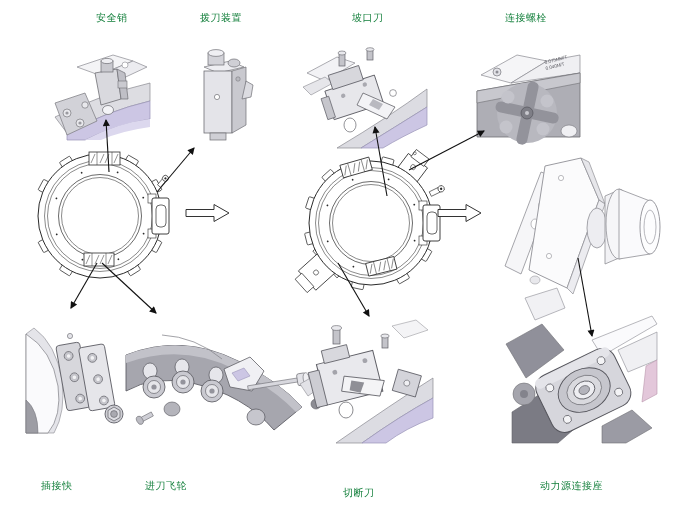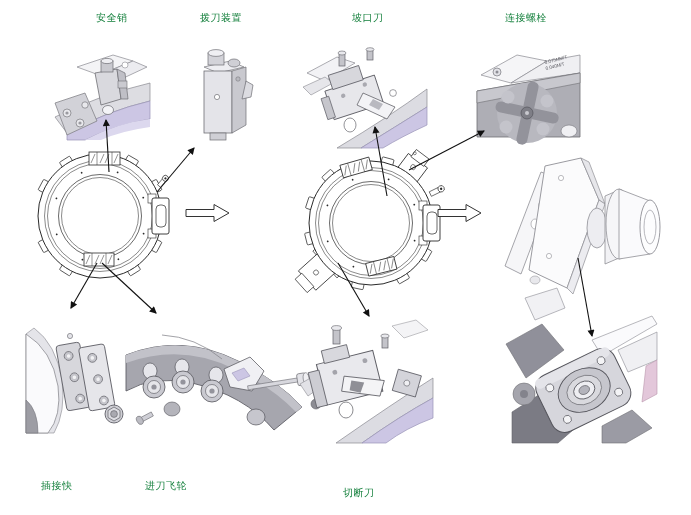--- a/index.html
+++ b/index.html
@@ -396,13 +396,14 @@
     </g>
   </svg>
 
   <div class="lbl" style="left:96px;top:9px">安全销</div>
   <div class="lbl" style="left:200px;top:9px">拨刀装置</div>
   <div class="lbl" style="left:352px;top:9px">坡口刀</div>
   <div class="lbl" style="left:505px;top:9px">连接螺栓</div>
   <div class="lbl" style="left:41px;top:477px">插接快</div>
   <div class="lbl" style="left:145px;top:477px">进刀飞轮</div>
   <div class="lbl" style="left:343px;top:484px">切断刀</div>
+  <div class="lbl" style="left:540px;top:477px">动力源连接座</div>
 </div>
 
 </body></html>

